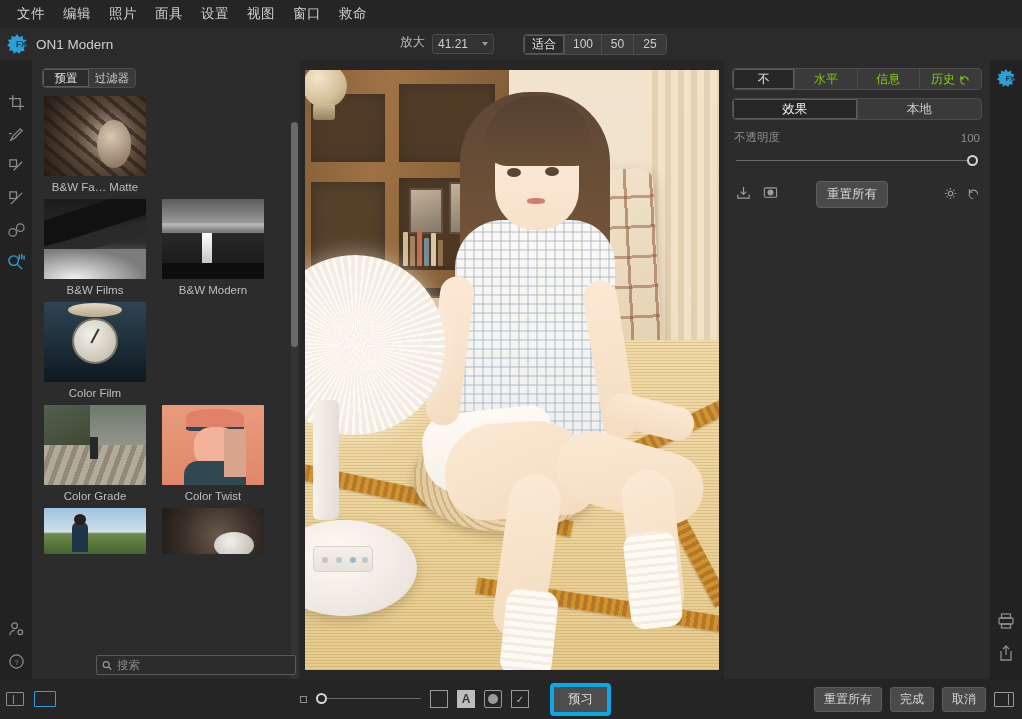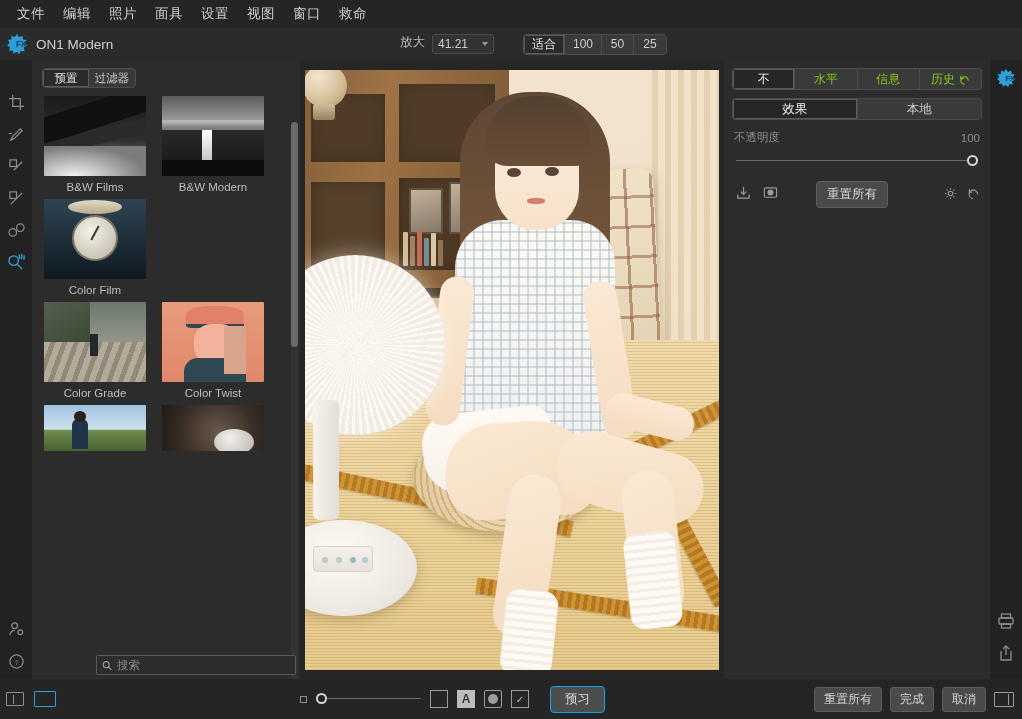--- a/index.html
+++ b/index.html
@@ -342,21 +342,21 @@
     width: 18px; height: 18px; display: flex; align-items: center; justify-content: center;
     color: #b9b9b9; font-size: 12px;
   }
   .bico.box { border: 1.5px solid #9b9b9b; }
   .bico.abox { background: #bdbdbd; color: #3a3a3a; font-weight: bold; font-size: 12px; }
   .bico.circ { border: 1.5px solid #9b9b9b; border-radius: 2px; position: relative; }
   .bico.circ::after { content:''; width: 10px; height: 10px; border-radius: 50%; background: #9b9b9b; }
   .bico.chk { border: 1.5px solid #9b9b9b; font-size: 10px; }
   .previewbtn {
     margin-left: 12px; padding: 4px 14px; font-size: 12.5px; color: #dedede;
-    background: #4d4d4d; border: 1px solid #0ea5e9; border-radius: 4px;
+    background: #4d4d4d; border: 4px solid #0ea5e9; border-radius: 4px;
   }
   .bb-right { position: absolute; right: 8px; display: flex; align-items: center; gap: 8px; }
   .bbtn {
     padding: 3px 9px; font-size: 12px; color: #d6d6d6; background: #4a4a4a;
     border: 1px solid #5e5e5e; border-radius: 3px;
   }
   .panelico { width: 20px; height: 15px; border: 1.5px solid #9b9b9b; border-radius: 1px; position: relative; }
   .panelico::after { content:''; position: absolute; right: 4px; top: 1px; bottom: 1px;
                      border-left: 1.5px solid #9b9b9b; }
 </style>
@@ -461,20 +461,29 @@
 
   <div class="presetpanel">
     <div class="ptabs">
       <div class="on">预置</div>
       <div>过滤器</div>
     </div>
 
     <div class="presetgrid">
 
       <div class="prow">
+        <div class="pcell">
+          <div class="pthumb" style="background:radial-gradient(circle at 62% 52%, #b9a792 0%, #5d4a3b 40%, #221a14 100%);">
+            <div style="position:absolute;inset:0;background:
+               repeating-linear-gradient(40deg, rgba(30,22,16,.55) 0 4px, transparent 4px 11px);"></div>
+            <div style="position:absolute;left:52%;top:30%;width:34px;height:48px;border-radius:50%;
+               background:radial-gradient(circle at 40% 35%,#d9c7b0,#7d6753);"></div>
+          </div>
+          <div class="plabel">B&amp;W Fa… Matte</div>
+        </div>
       </div>
 
       <div class="prow">
         <div class="pcell">
           <div class="pthumb" style="background:linear-gradient(180deg,#1b1b1b 0%,#2f2f2f 55%,#9a9a9a 100%);">
             <div style="position:absolute;left:-10px;top:6px;width:120px;height:26px;background:#111;transform:rotate(-18deg);"></div>
             <div style="position:absolute;left:-6px;top:34px;width:120px;height:14px;background:#2a2a2a;transform:rotate(-14deg);"></div>
             <div style="position:absolute;left:0;bottom:0;width:102px;height:30px;background:
                radial-gradient(ellipse at 30% 100%, #f2f2f2, #7c7c7c 70%);"></div>
           </div>

